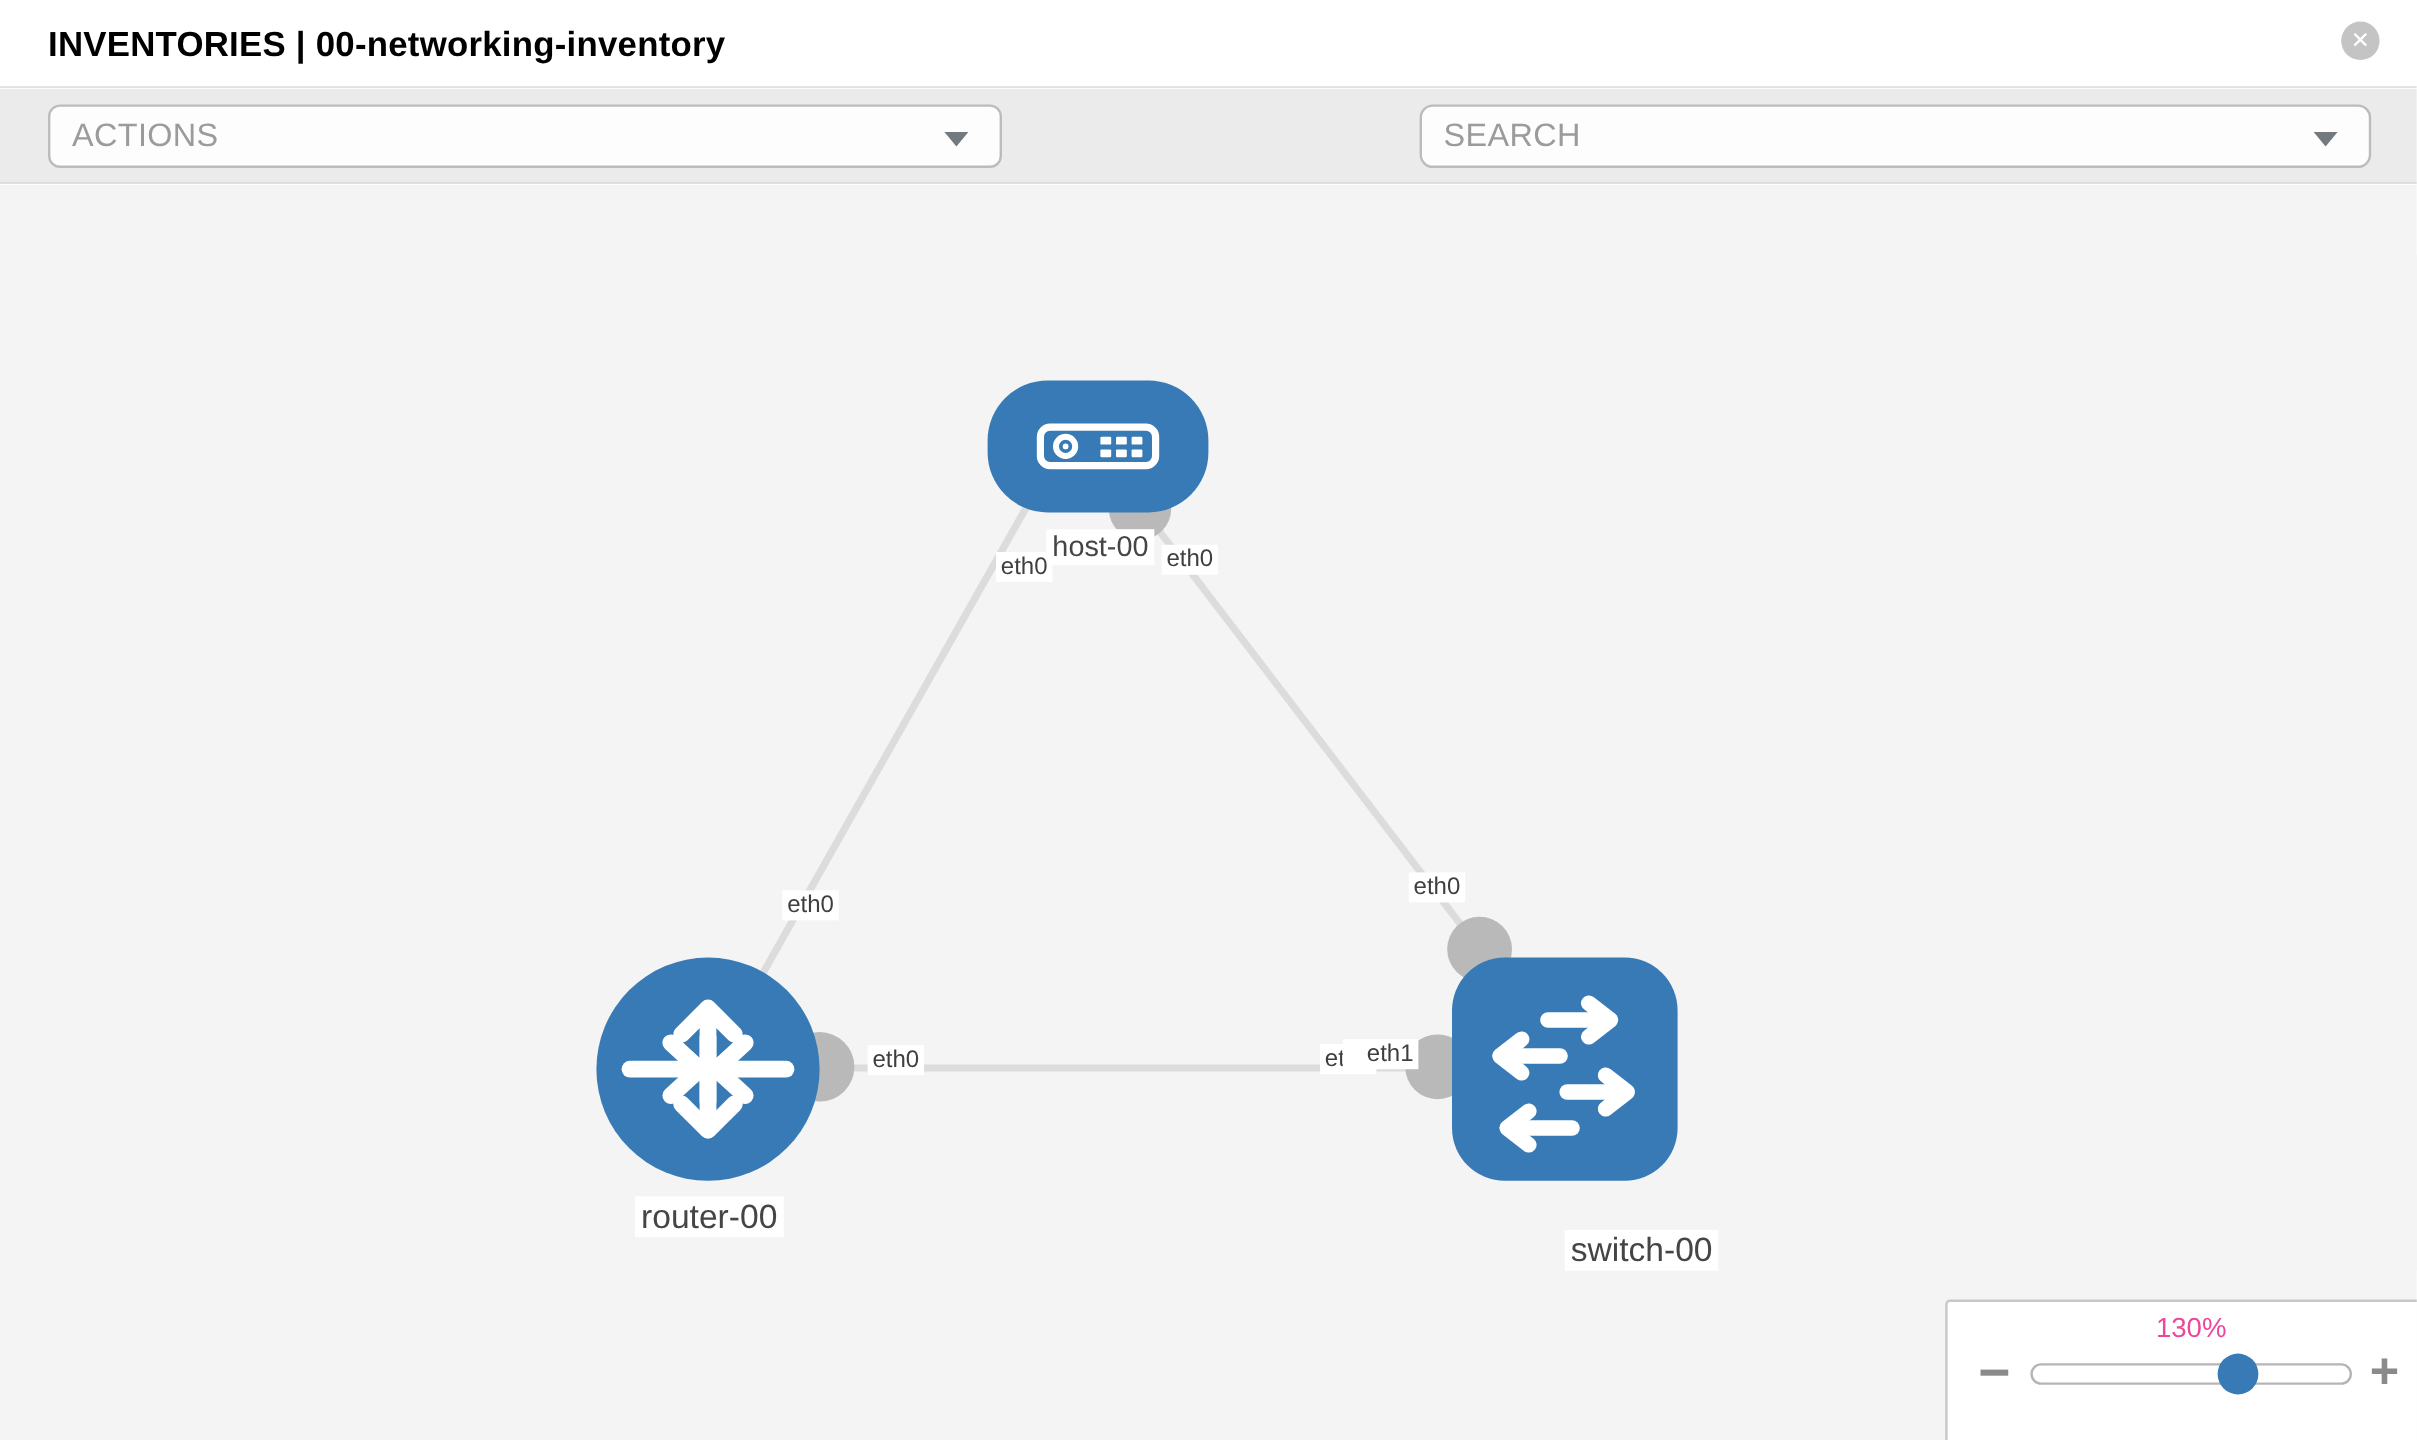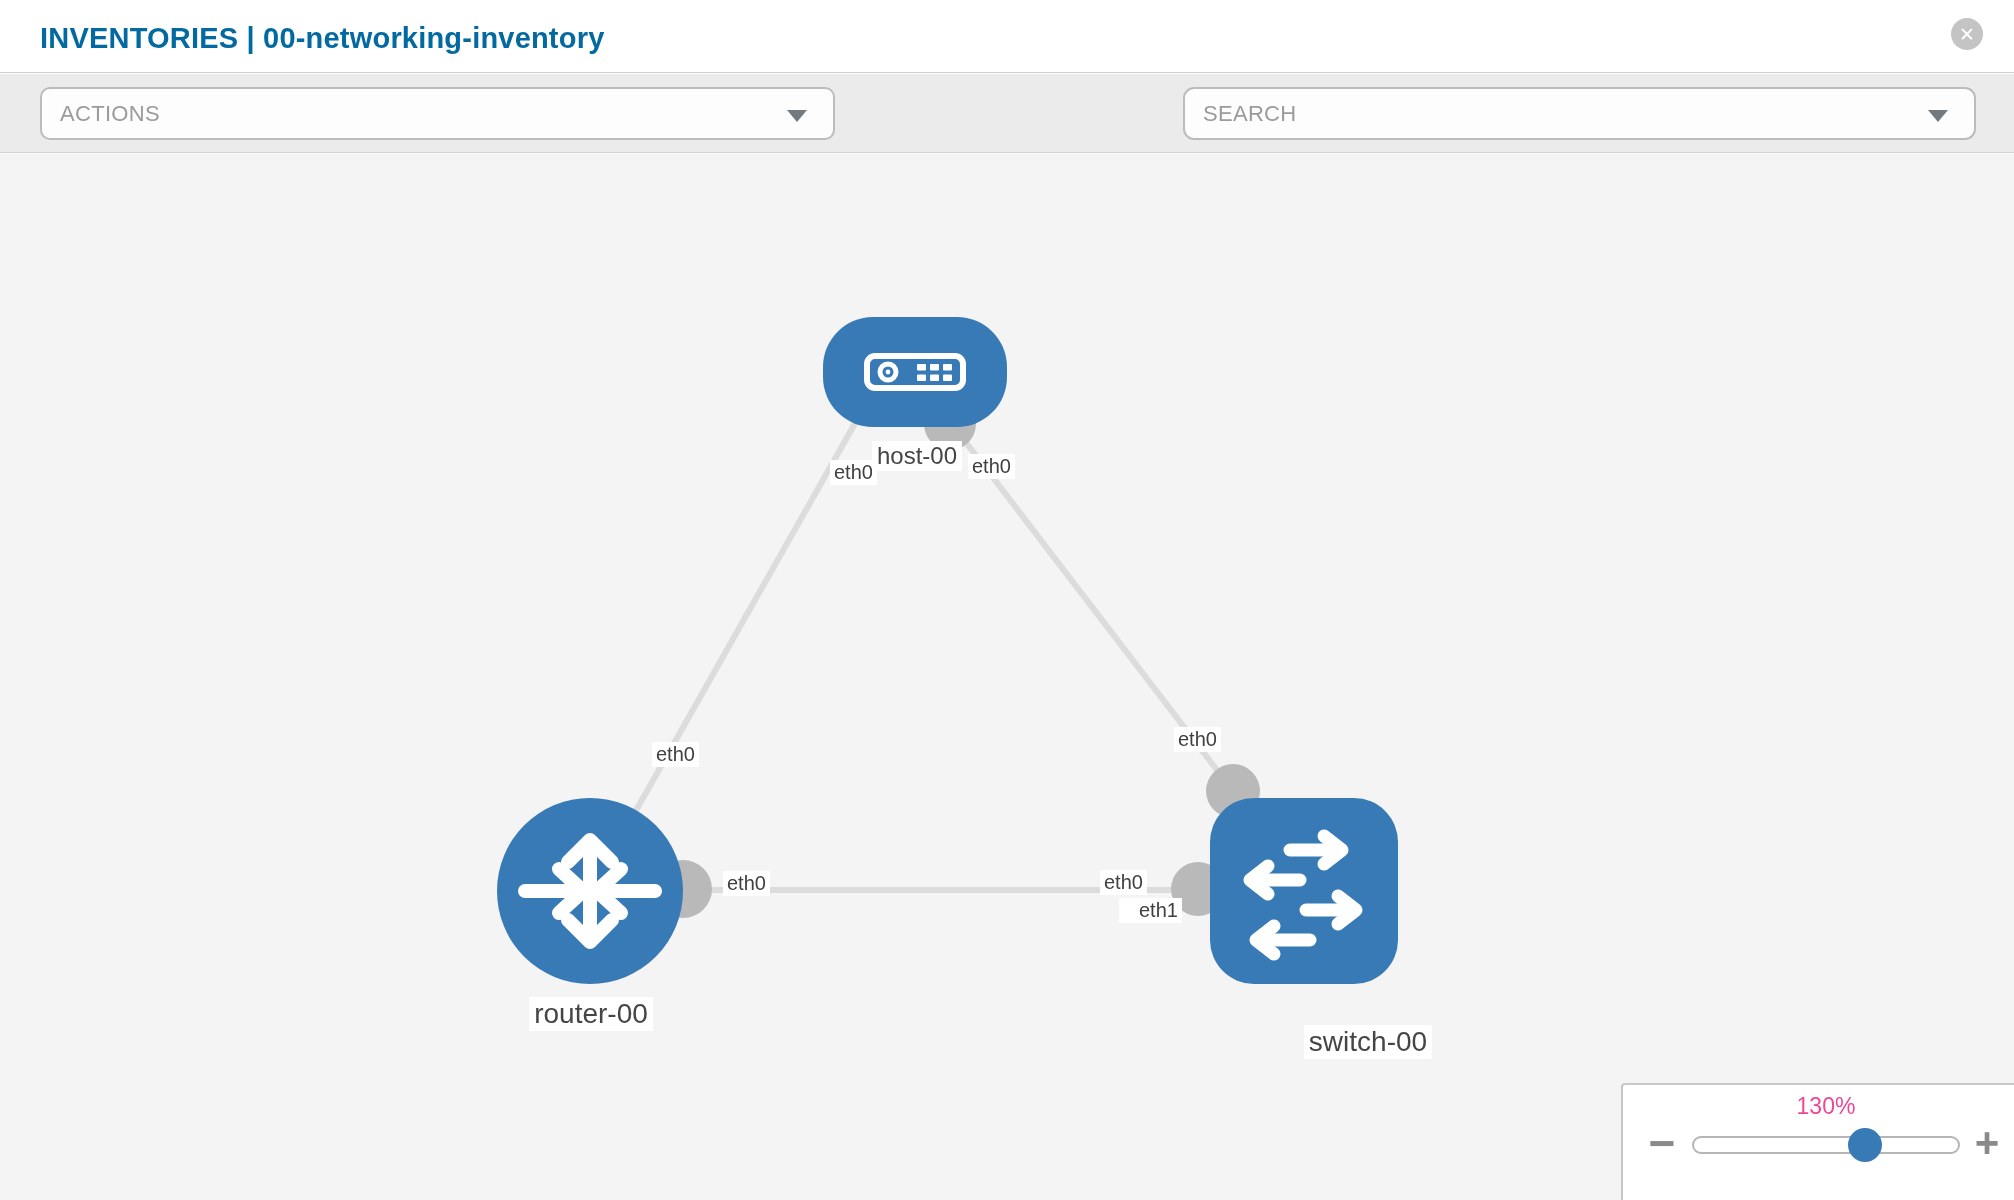--- a/index.html
+++ b/index.html
@@ -4,32 +4,32 @@
 <style>
   * { margin: 0; padding: 0; box-sizing: border-box; }
   html, body { width: 2014px; height: 1200px; overflow: hidden; background: #ffffff;
     font-family: "Liberation Sans", "DejaVu Sans", sans-serif; }
   #app { position: relative; width: 2014px; height: 1200px; }
 
   
   .header { position: absolute; left: 0; top: 0; width: 2014px; height: 73px;
     background: #ffffff; border-bottom: 1px solid #cfcfcf; }
   .page-title { position: absolute; left: 40px; top: 0; height: 73px; line-height: 76px;
-    font-size: 29px; font-weight: 700; color: #0369a1; letter-spacing: 0.2px; }
+    font-size: 29px; font-weight: 700; color: #000000; letter-spacing: 0.2px; }
   .close-btn { position: absolute; left: 1951px; top: 18px; width: 32px; height: 32px;
     border-radius: 50%; background: #c4c4c4; display: flex; align-items: center;
     justify-content: center; cursor: pointer; }
   .close-btn span { color: #ffffff; font-size: 19px; font-weight: 700; line-height: 1; }
 
   
   .toolbar { position: absolute; left: 0; top: 74px; width: 2014px; height: 79px;
     background: #ebebeb; border-bottom: 1px solid #d2d2d2; }
   .combo { position: absolute; top: 13px; height: 53px; background: #fdfdfd;
     border: 2px solid #bcbcbc; border-radius: 10px; display: flex; align-items: center; }
-  .combo-label { margin-left: 18px; font-size: 22px; color: #9b9b9b; letter-spacing: 0.3px; }
+  .combo-label { margin-left: 18px; font-size: 27px; color: #9b9b9b; letter-spacing: 0.3px; }
   .caret { position: absolute; right: 26px; top: 21px; width: 0; height: 0;
     border-left: 10px solid transparent; border-right: 10px solid transparent;
     border-top: 12px solid #72797f; }
   .combo-actions { left: 40px; width: 795px; }
   .combo-search { left: 1183px; width: 793px; border-radius: 11px; }
   .tool-icon-btn { position: absolute; top: 92px; width: 46px; height: 46px; cursor: pointer; }
 
   
   .canvas { position: absolute; left: 0; top: 154px; width: 2014px; height: 1046px;
     background: #f4f4f4; }
@@ -47,21 +47,21 @@
   .node-label-host { left: 917px; top: 287px; font-size: 24px; }
   .node-label-router { left: 591px; top: 843px; }
   .node-label-switch { left: 1368px; top: 843px; margin-top: 28px; }
   .if-label { font-size: 20px; color: #3f3f3f; padding: 1px 4px; }
   .if-0 { left: 830px; top: 306px; }
   .if-1 { left: 968px; top: 300px; }
   .if-2 { left: 652px; top: 588px; }
   .if-3 { left: 1174px; top: 573px; }
   .if-4 { left: 723px; top: 717px; }
   .if-5 { left: 1100px; top: 716px; z-index: 3; }
-  .if-6 { left: 1119px; top: 744px; z-index: 4; padding-left: 20px; }
+  .if-6 { left: 1119px; top: 712px; z-index: 4; padding-left: 20px; }
 
   
   .zoom-panel { position: absolute; left: 1621px; top: 1083px; width: 400px; height: 125px;
     background: #ffffff; border: 2px solid #c8c8c8; border-radius: 4px; z-index: 5; }
   .zoom-level { position: absolute; left: 69px; top: 8px; width: 268px; text-align: center;
     font-size: 23px; color: #ec4899; }
   .zoom-minus, .zoom-plus { position: absolute; width: 34px; height: 34px; display: flex;
     align-items: center; justify-content: center; color: #8a8a8a; font-weight: 700;
     cursor: pointer; }
   .zoom-minus { left: 22px; top: 41px; font-size: 46px; }

